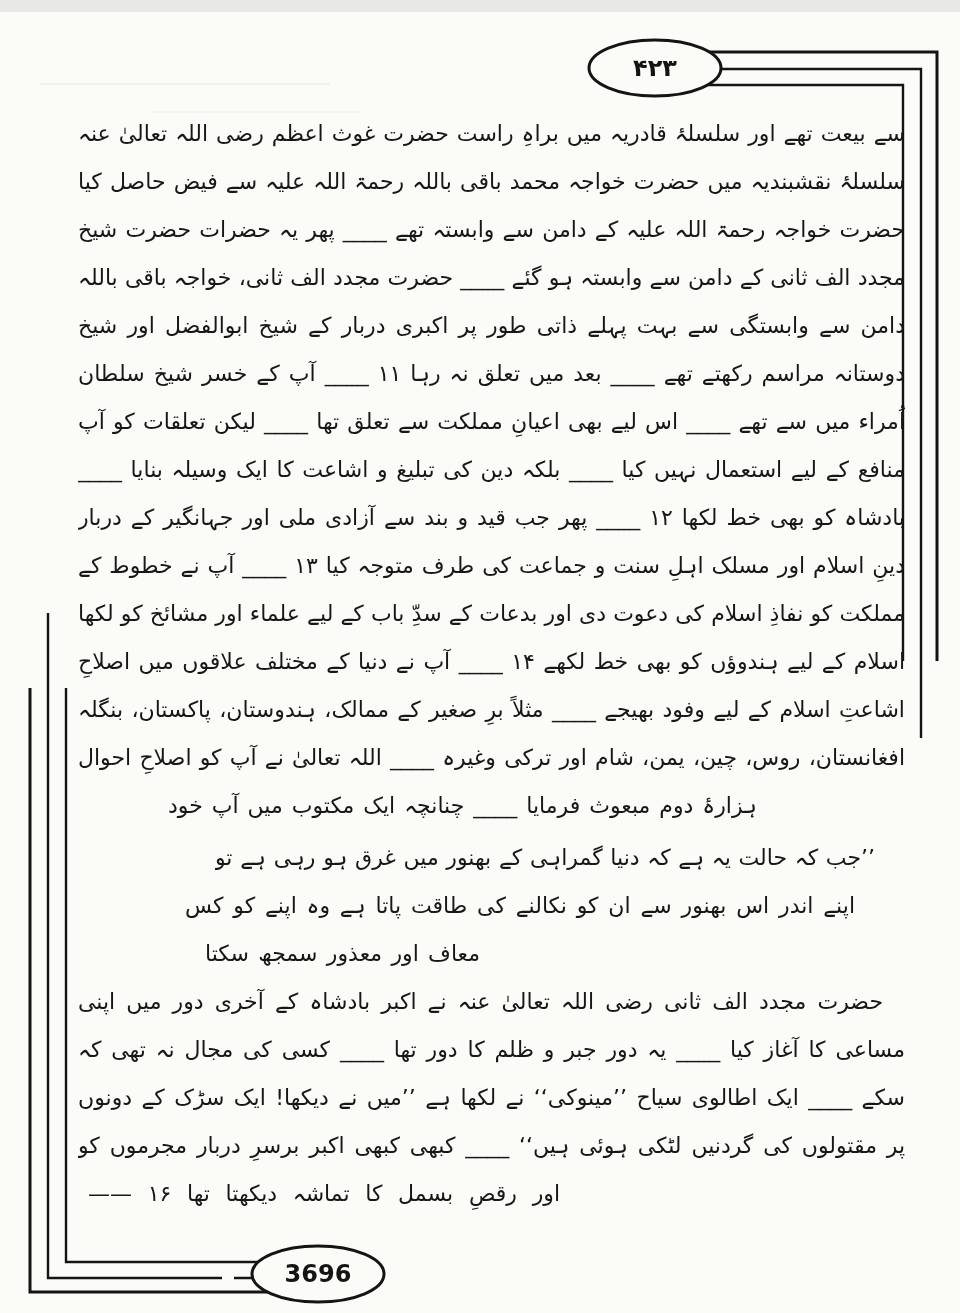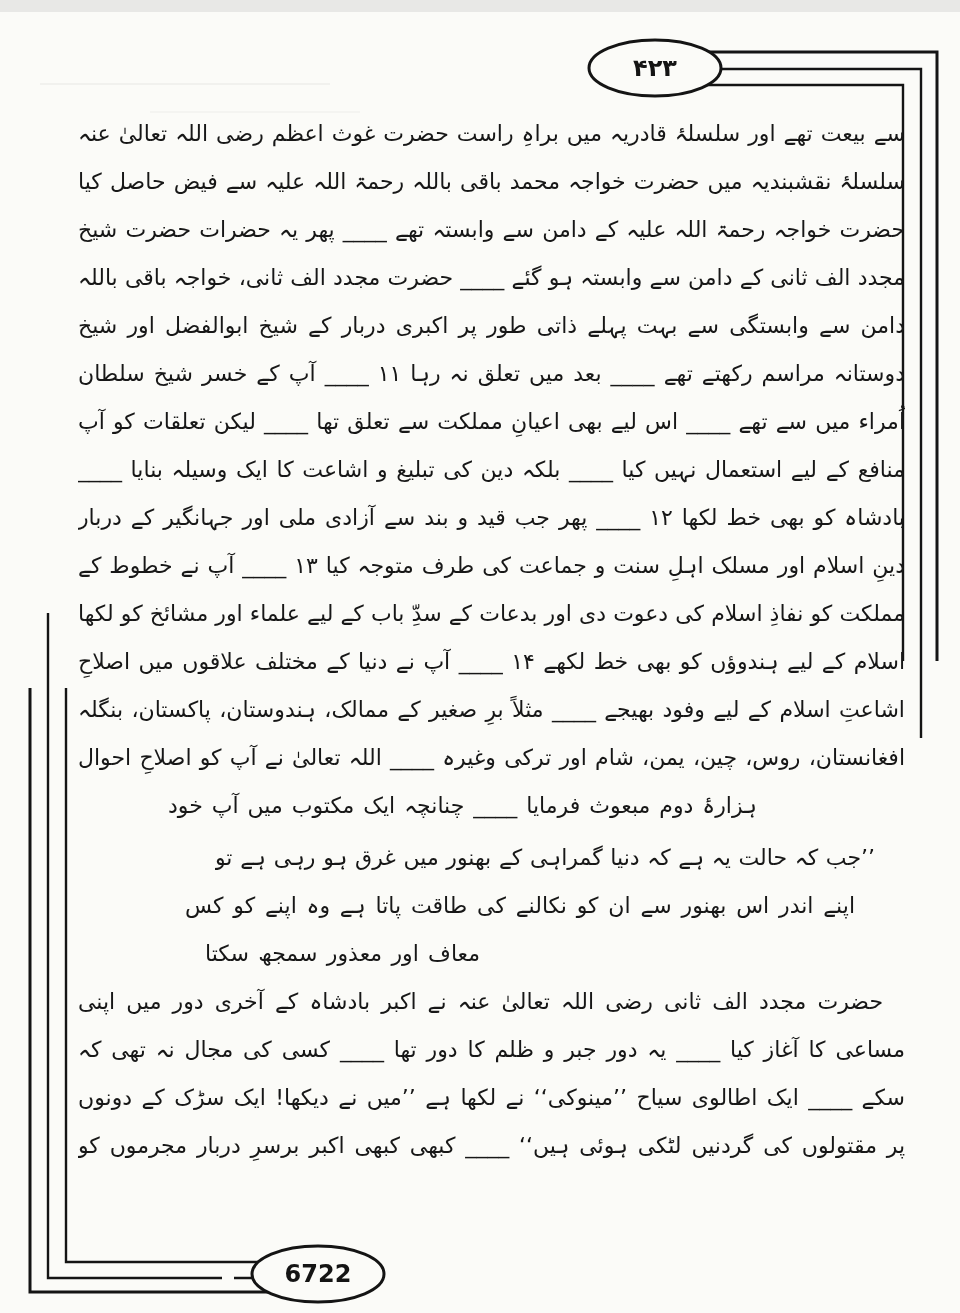--- a/index.html
+++ b/index.html
@@ -59,21 +59,21 @@
       <path d="M 48 601 V 1266 H 222 M 234 1266 H 300" stroke-width="2.4"></path>
       <path d="M 66 676 V 1250 H 300" stroke-width="2.4"></path>
     </g>
 
     <ellipse cx="655" cy="56" rx="66" ry="28" fill="#fbfbf8" stroke="#141414" stroke-width="3"></ellipse>
 
     <ellipse cx="318" cy="1262" rx="66" ry="28" fill="#fbfbf8" stroke="#141414" stroke-width="3"></ellipse>
   </svg>
 
   <div class="pageno" style="top:42px;left:595px;width:120px;">۴۲۳</div>
-  <div class="pageno" style="top:1248px;left:258px;width:120px;">6722</div>
+  <div class="pageno" style="top:1248px;left:258px;width:120px;">3696</div>
 
   <div class="tline" style="top:100px;left:78px;right:55px;">سے بیعت تھے اور سلسلۂ قادریہ میں براہِ راست حضرت غوث اعظم رضی اللہ تعالیٰ عنہ سے فیض پایا تھا اور</div>
   <div class="tline" style="top:148px;left:78px;right:55px;">سلسلۂ نقشبندیہ میں حضرت خواجہ محمد باقی باللہ رحمۃ اللہ علیہ سے فیض حاصل کیا ____ اکبری دربار کے وزراء</div>
   <div class="tline" style="top:196px;left:78px;right:55px;">حضرت خواجہ رحمۃ اللہ علیہ کے دامن سے وابستہ تھے ____ پھر یہ حضرات حضرت شیخ احمد سرہندی</div>
   <div class="tline" style="top:244px;left:78px;right:55px;">مجدد الف ثانی کے دامن سے وابستہ ہو گئے ____ حضرت مجدد الف ثانی، خواجہ باقی باللہ رحمۃ اللہ علیہ کے</div>
   <div class="tline" style="top:292px;left:78px;right:55px;">دامن سے وابستگی سے بہت پہلے ذاتی طور پر اکبری دربار کے شیخ ابوالفضل اور شیخ ابوالفیض فیضی سے</div>
   <div class="tline" style="top:340px;left:78px;right:55px;">دوستانہ مراسم رکھتے تھے ____ بعد میں تعلق نہ رہا ۱۱ ____ آپ کے خسر شیخ سلطان شہید بھی اکبری دربار کے</div>
   <div class="tline" style="top:388px;left:78px;right:55px;">اُمراء میں سے تھے ____ اس لیے بھی اعیانِ مملکت سے تعلق تھا ____ لیکن تعلقات کو آپ نے ذاتی</div>
   <div class="tline" style="top:436px;left:78px;right:55px;">منافع کے لیے استعمال نہیں کیا ____ بلکہ دین کی تبلیغ و اشاعت کا ایک وسیلہ بنایا ____ آپ نے جہانگیر</div>
   <div class="tline" style="top:484px;left:78px;right:55px;">بادشاہ کو بھی خط لکھا ۱۲ ____ پھر جب قید و بند سے آزادی ملی اور جہانگیر کے دربار میں آنا جانا ہوا تو اس کو</div>
@@ -85,14 +85,15 @@
   <div class="tline" style="top:772px;left:168px;right:203px;">ہزارۂ دوم مبعوث فرمایا ____ چنانچہ ایک مکتوب میں آپ خود تحریر فرماتے ہیں :</div>
 
   <div class="tline" style="top:824px;left:215px;right:85px;">’’جب کہ حالت یہ ہے کہ دنیا گمراہی کے بھنور میں غرق ہو رہی ہے تو جو شخص</div>
   <div class="tline" style="top:872px;left:185px;right:105px;">اپنے اندر اس بھنور سے ان کو نکالنے کی طاقت پاتا ہے وہ اپنے کو کس طرح</div>
   <div class="tline" style="top:920px;left:205px;right:480px;">معاف اور معذور سمجھ سکتا ہے‘‘ ۱۵</div>
 
   <div class="tline" style="top:968px;left:78px;right:77px;">حضرت مجدد الف ثانی رضی اللہ تعالیٰ عنہ نے اکبر بادشاہ کے آخری دور میں اپنی تجدیدی اور تبلیغی</div>
   <div class="tline" style="top:1016px;left:78px;right:55px;">مساعی کا آغاز کیا ____ یہ دور جبر و ظلم کا دور تھا ____ کسی کی مجال نہ تھی کہ اسلام کے بارے میں کچھ بول</div>
   <div class="tline" style="top:1064px;left:78px;right:55px;">سکے ____ ایک اطالوی سیاح ’’مینوکی‘‘ نے لکھا ہے ’’میں نے دیکھا! ایک سڑک کے دونوں طرف درختوں</div>
   <div class="tline" style="top:1112px;left:78px;right:55px;">پر مقتولوں کی گردنیں لٹکی ہوئی ہیں‘‘ ____ کبھی کبھی اکبر برسرِ دربار مجرموں کو زہر کا پیڑہ دے کر ہلاک کرتا تھا</div>
+  <div class="tline" style="top:1160px;left:88px;right:400px;">اور رقصِ بسمل کا تماشہ دیکھتا تھا ۱۶ ——</div>
 
 </div>
 
 </body></html>

